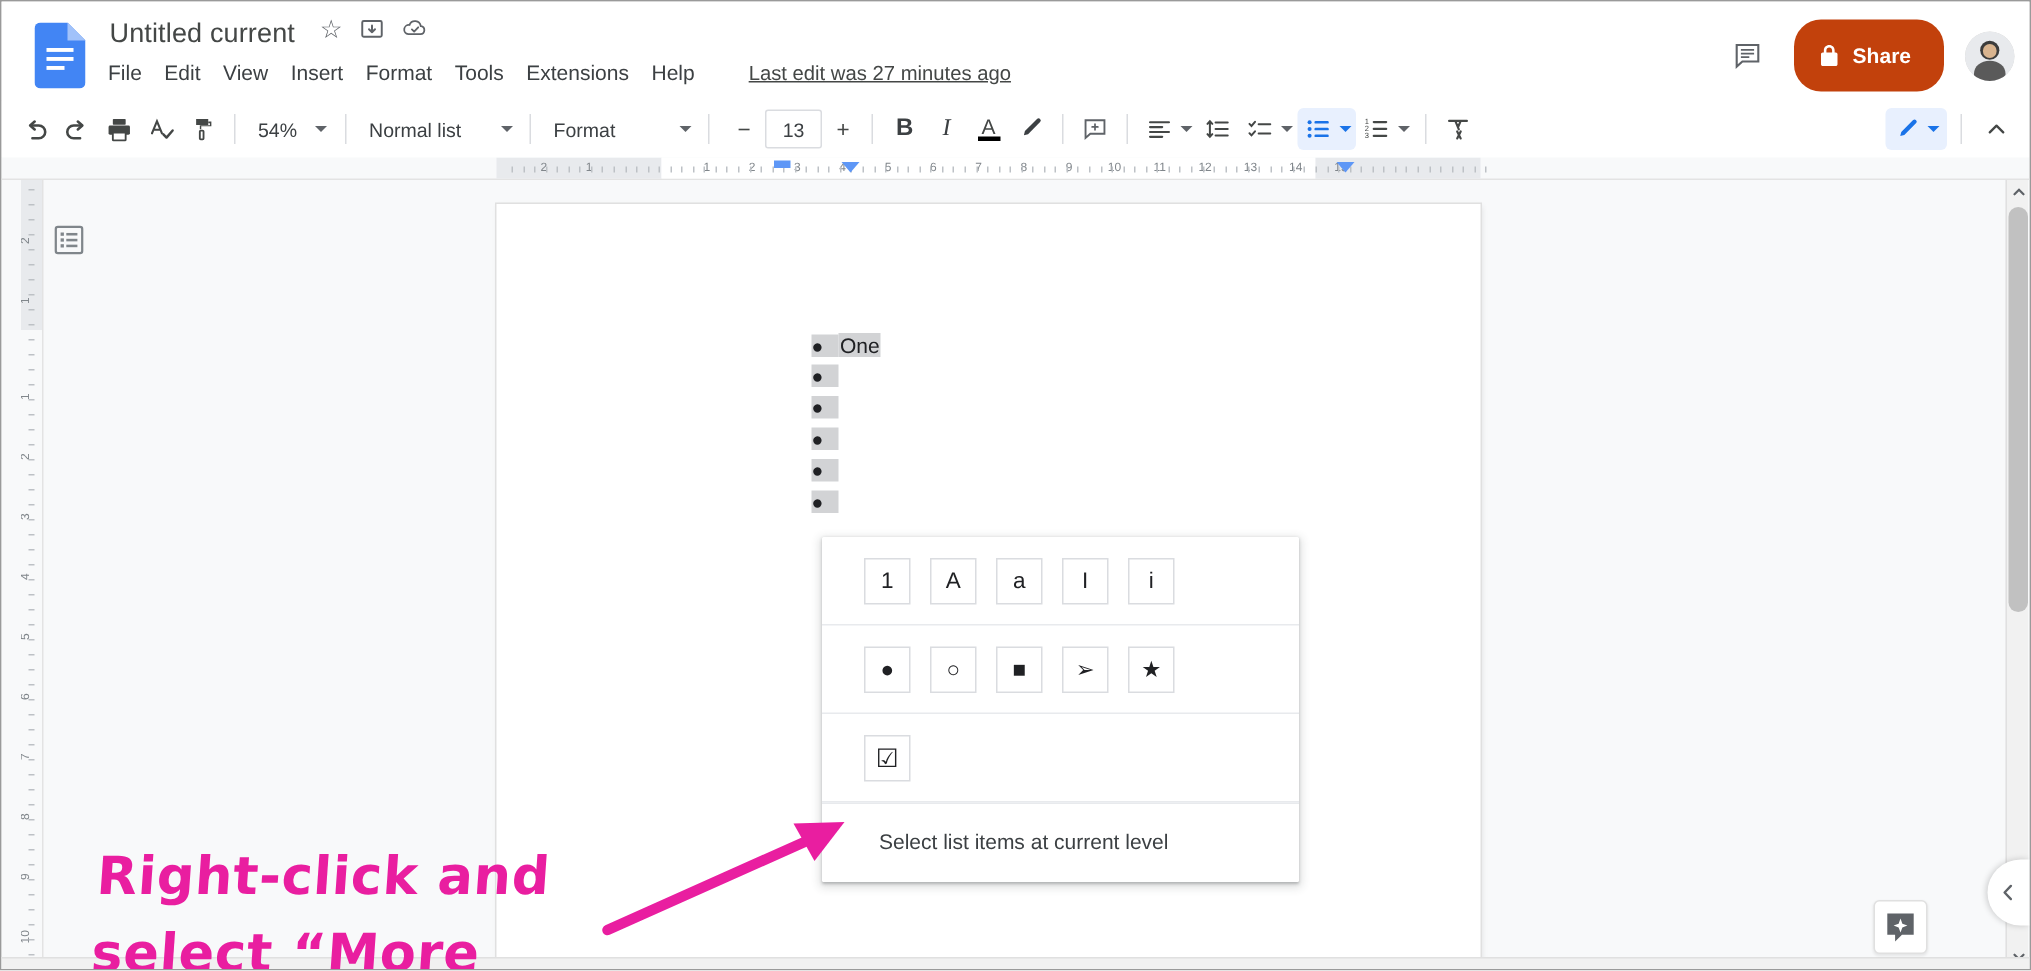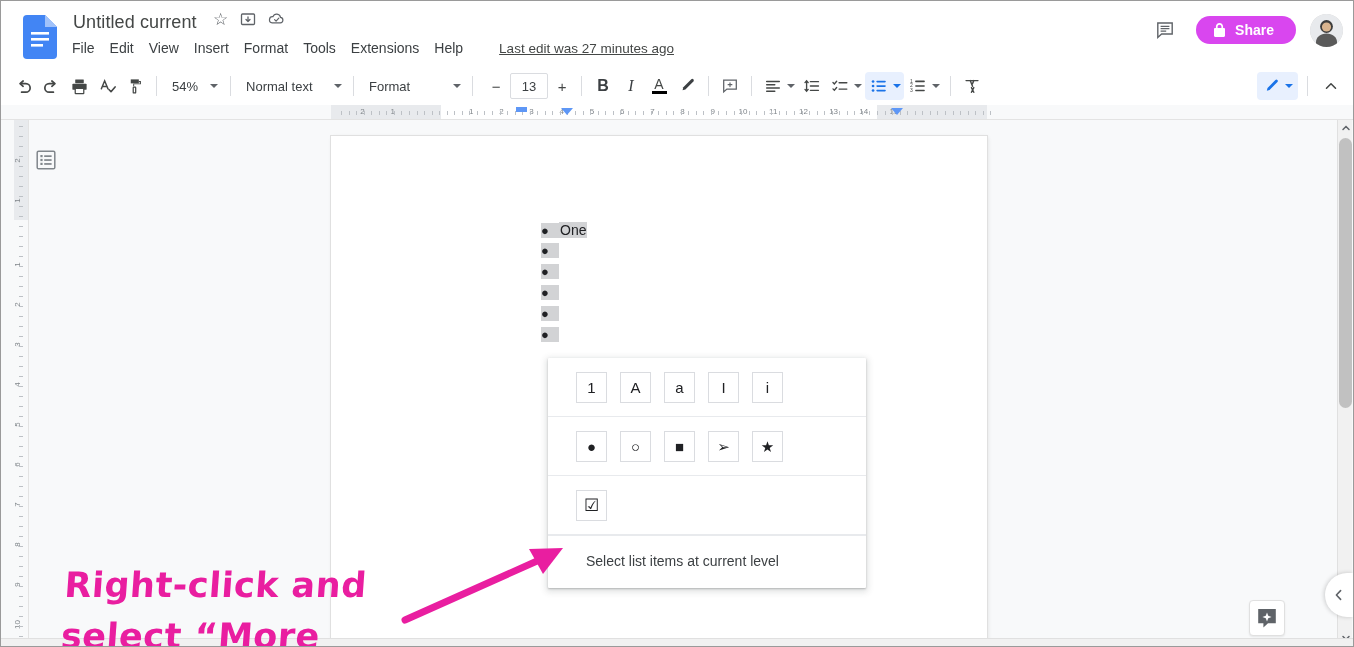--- a/index.html
+++ b/index.html
@@ -66,22 +66,22 @@
   .header-right {
     position: absolute; right: 10px; top: 12px;
     display: flex; align-items: center; gap: 14px;
   }
   .comment-btn {
     width: 34px; height: 34px;
     display: flex; align-items: center; justify-content: center;
     border-radius: 50%; cursor: pointer;
   }
   .share-btn {
-    height: 28px;
-    background: #d946ef; color: #fff;
+    height: 48px;
+    background: #c2410c; color: #fff;
     border: none; border-radius: 18px;
     padding: 0 22px 0 17px;
     font-size: 14px; font-weight: bold;
     display: flex; align-items: center; gap: 9px;
     cursor: pointer;
     font-family: "Liberation Sans", sans-serif;
   }
   .avatar {
     width: 33px; height: 33px; border-radius: 50%;
     background: #d8d8d8; overflow: hidden;
@@ -445,21 +445,21 @@
     <div class="tb-sep"></div>
 
     <div class="tb-zoom">
       <span>54%</span>
       <span class="caret"></span>
     </div>
 
     <div class="tb-sep"></div>
 
     <div class="tb-select" style="min-width:108px;">
-      <span class="lbl">Normal text</span>
+      <span class="lbl">Normal list</span>
       <span class="caret" style="margin-left:auto;"></span>
     </div>
 
     <div class="tb-sep"></div>
 
     <div class="tb-select" style="min-width:104px;">
       <span class="lbl">Format</span>
       <span class="caret" style="margin-left:auto;"></span>
     </div>
 

